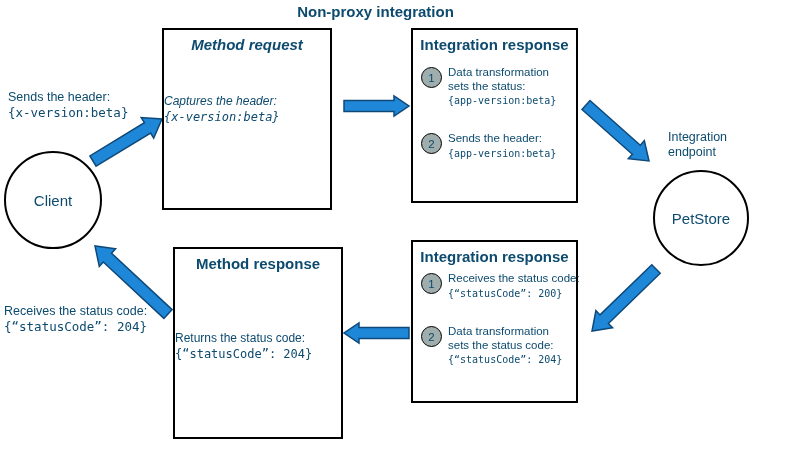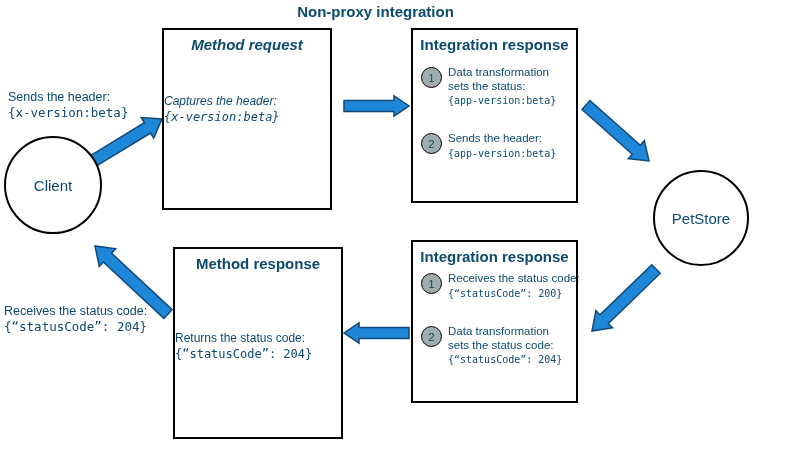--- a/index.html
+++ b/index.html
@@ -40,21 +40,21 @@
       <polygon points="172.1,309.6 111.5,253.2 115.6,248.8 95.0,246.0 99.3,266.4 103.3,262.0 163.9,318.4" fill="#1f87d8" stroke="#0e4979" stroke-width="1.5"></polygon>
     </svg>
 
   <div class="diagram-title">Non-proxy integration</div>
 
   <div class="side-label" style="left:8px;top:90px;">
     <div class="lbl">Sends the header:</div>
     <div class="code">{x-version:beta}</div>
   </div>
 
-  <div class="node" style="left:4px;top:136px;width:98px;height:98px;">
+  <div class="node" style="left:4px;top:151px;width:98px;height:98px;">
     <span>Client</span>
   </div>
 
   <div class="side-label" style="left:4px;top:304px;">
     <div class="lbl">Receives the status code:</div>
     <div class="code">{“statusCode”: 204}</div>
   </div>
 
   <div class="box" style="left:162px;top:28px;width:170px;height:182px;font-style:italic;">
     <div class="box-title">Method request</div>
@@ -76,20 +76,24 @@
     </div>
     <div class="item" style="left:8px;top:102px;">
       <div class="badge" style="background: rgb(159, 173, 173);">2</div>
       <div>
         <div class="lbl">Sends the header:</div>
         <div class="code">{app-version:beta}</div>
       </div>
     </div>
   </div>
 
+  <div class="side-label" style="left:668px;top:130px;">
+    <div class="lbl">Integration</div>
+    <div class="lbl">endpoint</div>
+  </div>
 
   <div class="node" style="left:653px;top:170px;width:96px;height:96px;">
     <span>PetStore</span>
   </div>
 
   <div class="box" style="left:173px;top:247px;width:170px;height:192px;">
     <div class="box-title">Method response</div>
     <div class="center-content" style="top:82px;">
       <div class="lbl">Returns the status code:</div>
       <div class="code">{“statusCode”: 204}</div>

